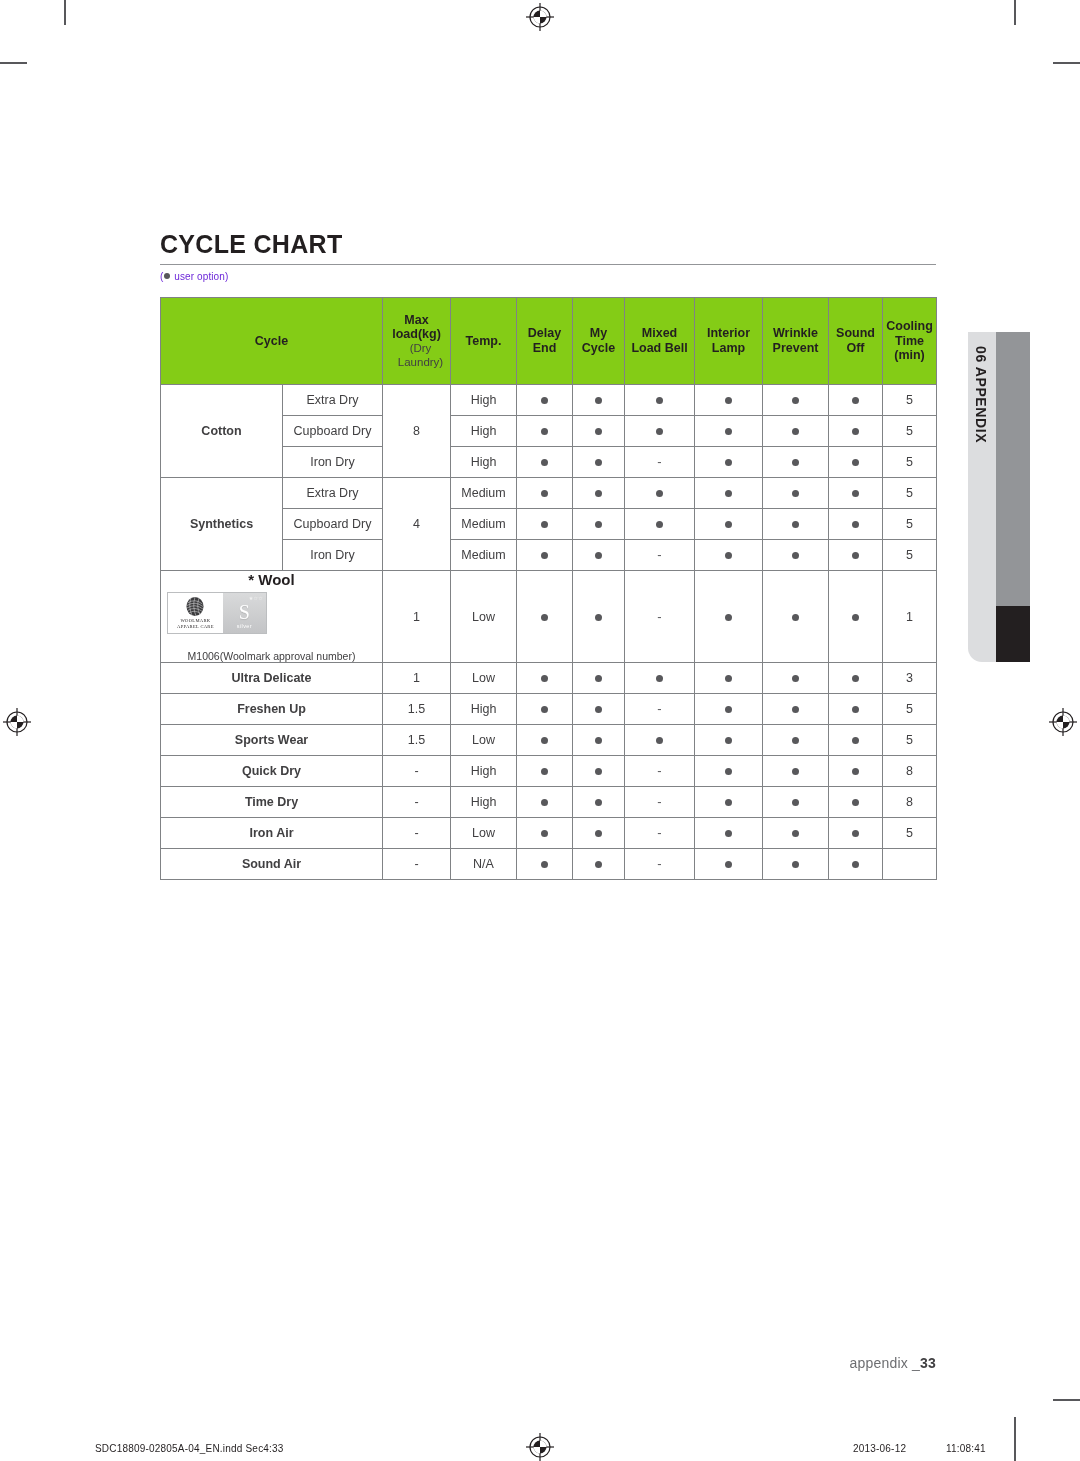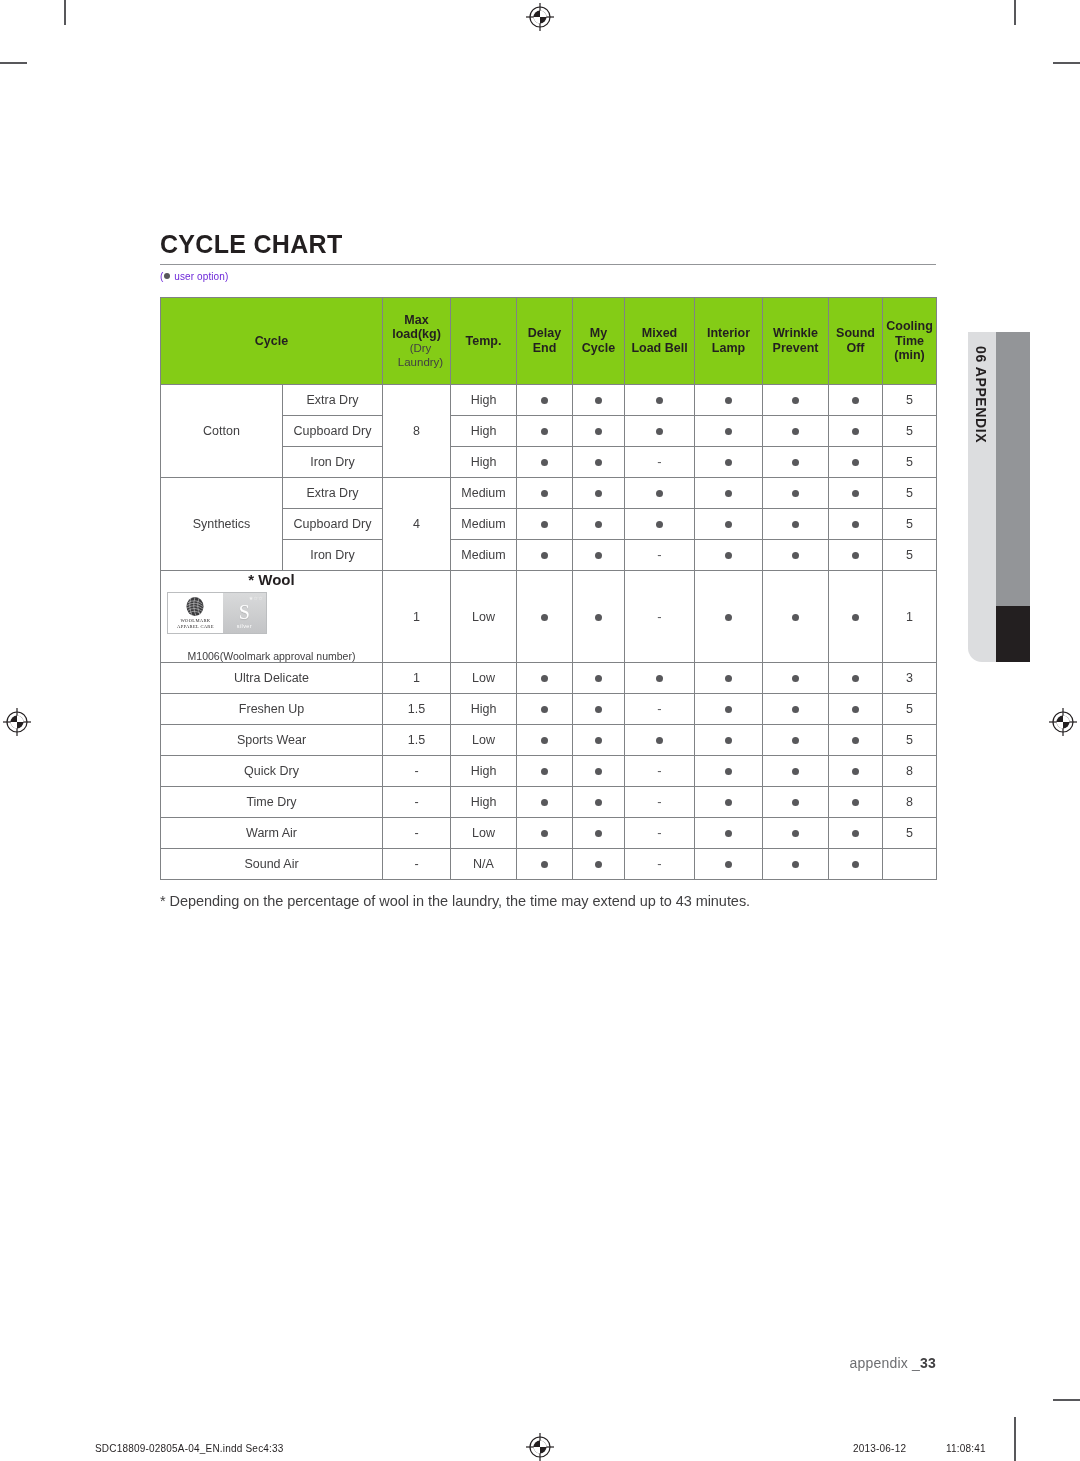--- a/index.html
+++ b/index.html
@@ -61,21 +61,21 @@
     padding:4px 1px;
     height:78px;
   }
   th.h-cycle{font-size:14px;}
   .sub-dry{font-weight:normal;font-size:11.5px;color:#414042;display:block;margin-left:8px;}
 
   
   tbody tr{height:31px;}
   td.cat{
     background:#e7e7e8;
-    font-weight:normal;
+    font-weight:bold;
     font-size:15px;
     color:#231f20;
     text-align:left;
     padding-left:10px;
   }
   td.sub{
     background:#f1f1f2;
     font-size:13px;
     color:#414042;
     text-align:center;
@@ -422,21 +422,21 @@
           <td class="temp">High</td>
           <td><span class="bullet"></span></td>
           <td><span class="bullet"></span></td>
           <td><span class="dash">-</span></td>
           <td><span class="bullet"></span></td>
           <td><span class="bullet"></span></td>
           <td><span class="bullet"></span></td>
           <td class="val">8</td>
         </tr>
         <tr>
-          <td class="cat" colspan="2">Warm Air</td>
+          <td class="cat" colspan="2">Iron Air</td>
           <td class="val">-</td>
           <td class="temp">Low</td>
           <td><span class="bullet"></span></td>
           <td><span class="bullet"></span></td>
           <td><span class="dash">-</span></td>
           <td><span class="bullet"></span></td>
           <td><span class="bullet"></span></td>
           <td><span class="bullet"></span></td>
           <td class="val">5</td>
         </tr>
@@ -448,21 +448,20 @@
           <td><span class="bullet"></span></td>
           <td><span class="dash">-</span></td>
           <td><span class="bullet"></span></td>
           <td><span class="bullet"></span></td>
           <td><span class="bullet"></span></td>
           <td class="val"></td>
         </tr>
       </tbody>
   </table>
 
-  <div class="footnote">* Depending on the percentage of wool in the laundry, the time may extend up to 43 minutes.</div>
 
   <div class="tab">
     <div class="tab-label">
       <span>06 APPENDIX</span>
     </div>
     <div class="tab-bar"></div>
     <div class="tab-current"></div>
   </div>
 
   <div class="folio"><span>appendix _</span><b>33</b></div>

